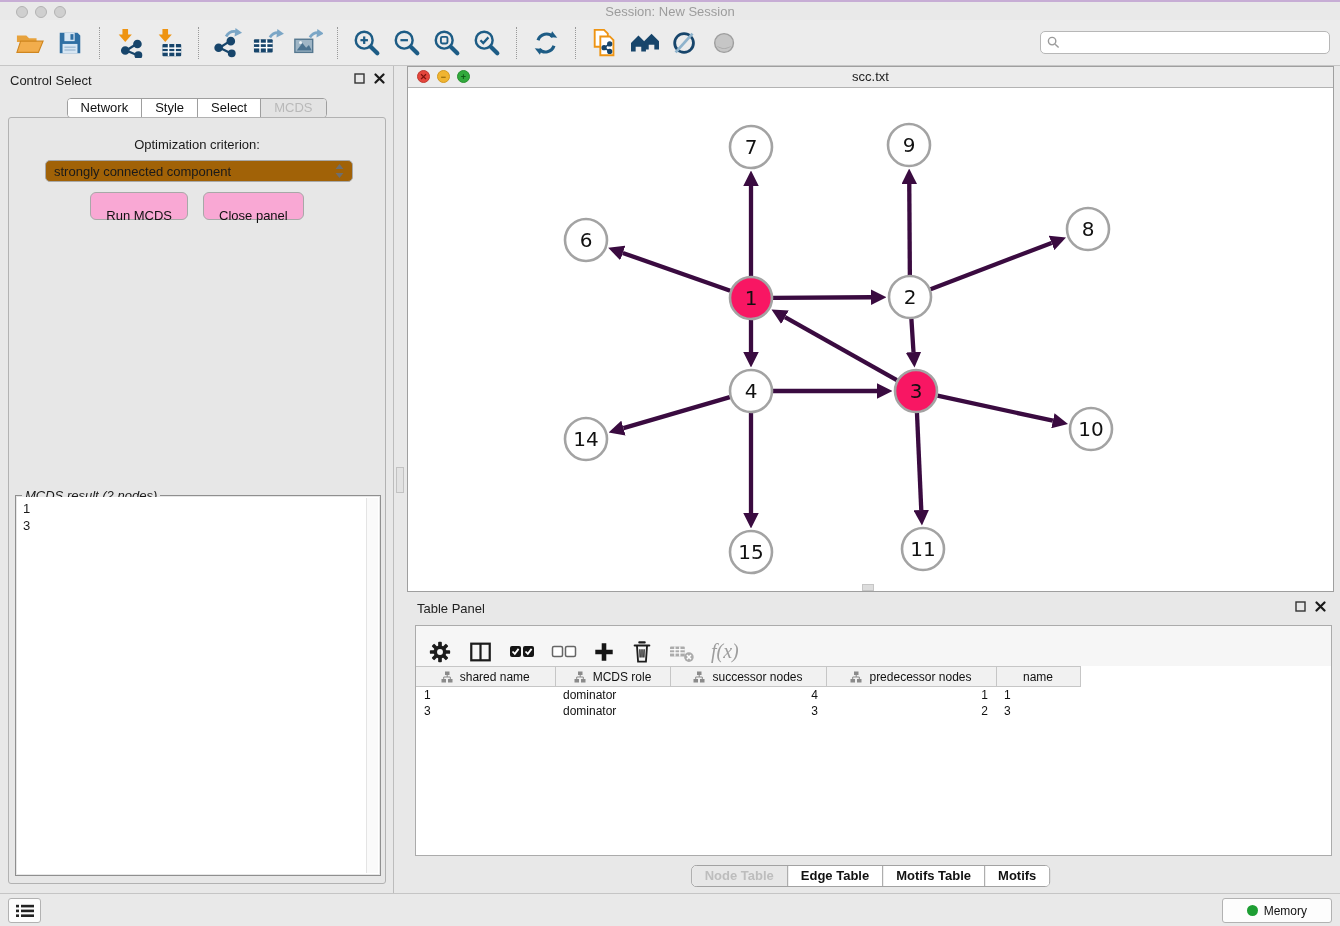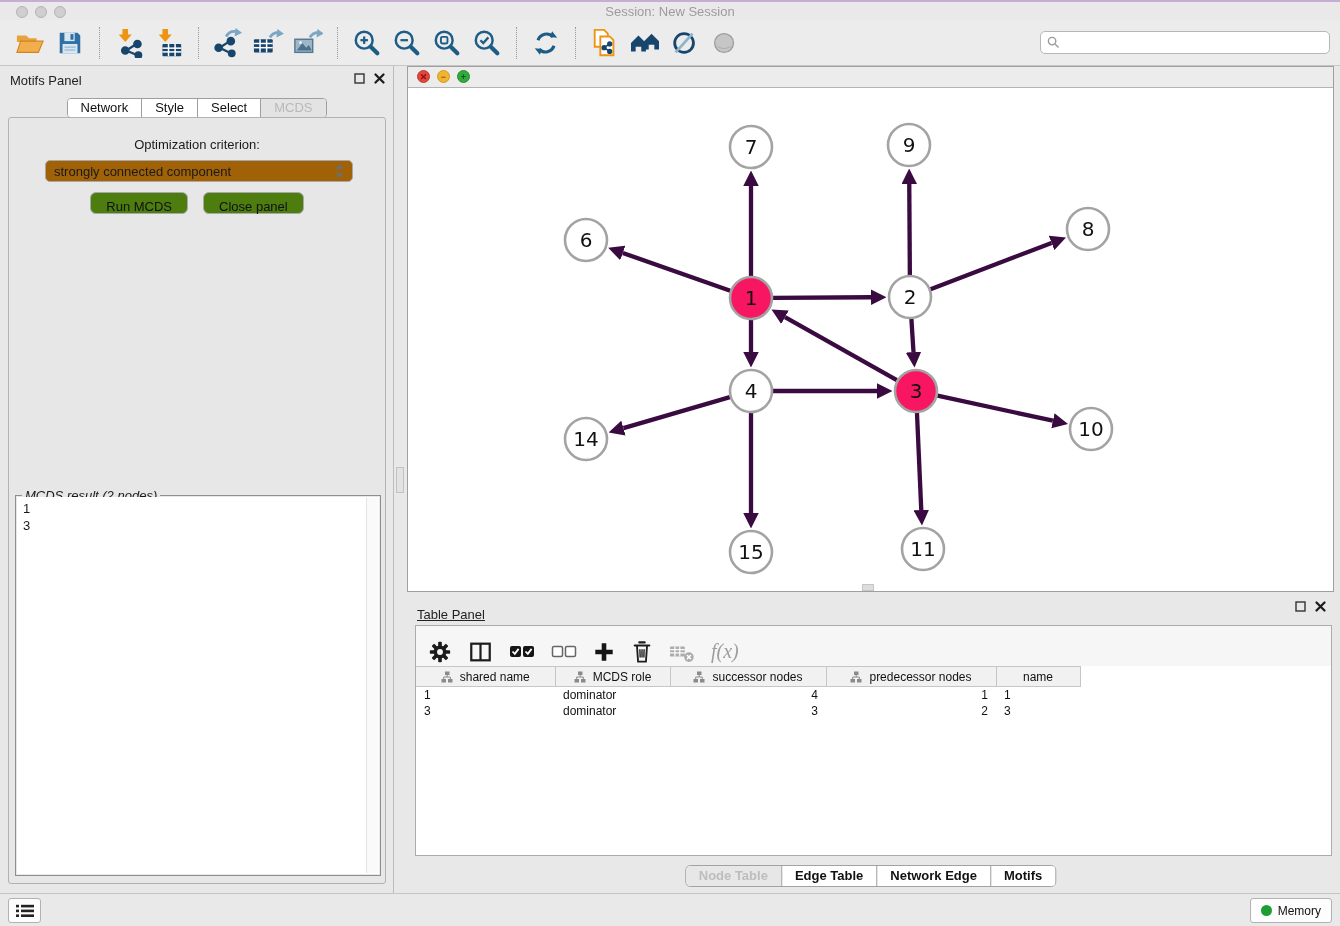--- a/index.html
+++ b/index.html
@@ -36,22 +36,22 @@
   .seg:first-child { border-left:none; }
   .seg.selected { background:#e3e3e3; color:#b9b9b9; }
   .cp-pane { position:absolute; left:8px; right:7px; top:51px; bottom:9px;
              border:1px solid #b2b2b2; border-radius:3px; background:#e7e7e7; }
   .opt-label { position:absolute; top:19px; left:0; right:0; text-align:center; font-size:13px; }
   .dropdown { position:absolute; left:36px; right:32px; top:42px; height:22px; background:#a16207;
               border:1px solid #a8a8a8; border-radius:5px; display:flex; align-items:center;
               font-size:13px; padding:0 8px; }
   .dropdown .dd-label { flex:1; }
   .btn-row { position:absolute; top:74px; left:0; right:0; display:flex; justify-content:center; gap:15px; }
-  .pbtn { height:22px; background:#4d7c0f; border:1px solid #a8a8a8; border-radius:6px;
-          font-size:13px; padding:4px 15px; line-height:20px; color:#111; }
+  .pbtn { height:22px; background:#f9a8d4; border:1px solid #a8a8a8; border-radius:6px;
+          font-size:13px; padding:13px 15px; line-height:20px; color:#111; }
   .resultbox { position:absolute; left:6px; right:4px; top:377px; bottom:7px; border:1px solid #8f8f8f; }
   .result-legend { position:absolute; top:-8px; left:6px; background:#e7e7e7; padding:0 3px; font-size:13px;font-style:italic; }
   .result-area { position:absolute; left:1px; right:1px; top:1px; bottom:1px; background:#fff;
                  font-size:13px; line-height:17px; padding:3px 6px; }
   .result-vtrack { position:absolute; top:1px; bottom:1px; right:1px; width:12px; background:#fafafa; border-left:1px solid #e4e4e4; }
 
   
   .net-window { position:absolute; left:407px; top:66px; width:927px; height:526px;
                 background:#fff; border:1px solid #9f9f9f; }
   .net-titlebar { position:absolute; left:0; right:0; top:0; height:21px; background:#ececec; border-bottom:1px solid #b3b3b3; }
@@ -83,21 +83,21 @@
   .tp-tabs { position:absolute; bottom:3px; left:50%; transform:translateX(-50%); display:flex;
              border:1px solid #a2a2a2; border-radius:5px; overflow:hidden; background:#fff; height:22px; }
   .tp-tabs .seg { line-height:20px; font-weight:bold; font-size:13px; }
   .tp-tabs .seg.selected { background:#e7e7e7; color:#bdbdbd; }
 
   
   .statusbar { position:absolute; left:0; right:0; bottom:0; height:33px; background:#e9e9e9; border-top:1px solid #c5c5c5; }
   .sb-left { position:absolute; left:8px; top:4px; width:33px; height:25px; background:#fdfdfd;
              border:1px solid #b2b2b2; border-radius:3px; display:flex; align-items:center; justify-content:center; }
   .memory-btn { position:absolute; right:8px; top:4px; height:25px; background:#fdfdfd; border:1px solid #b2b2b2;
-                border-radius:3px; display:flex; align-items:center; gap:6px; padding:0 10px; font-size:12px; color:#111; }
+                border-radius:3px; display:flex; align-items:center; gap:6px; padding:0 24px; font-size:12px; color:#111; }
   .memdot { width:11px; height:11px; border-radius:50%; background:#1d9e33; }
 </style>
 </head>
 <body>
 
 <div class="top-strip"></div>
 <div class="titlebar">
   <div class="traffic-inactive">
     <span></span>
     <span></span>
@@ -276,21 +276,21 @@
   <div class="searchbox">
     <svg width="13" height="13" viewBox="0 0 14 14">
       <circle cx="5.5" cy="5.5" r="4" fill="none" stroke="#9a9a9a" stroke-width="1.5"></circle>
       <line x1="8.8" y1="8.8" x2="12.5" y2="12.5" stroke="#9a9a9a" stroke-width="1.5"></line>
     </svg>
     <input type="text" placeholder="" style="">
   </div>
 </div>
 
 <div class="control-panel">
-  <div class="panel-title">Motifs Panel</div>
+  <div class="panel-title">Control Select</div>
   <div class="panel-icons">
     <svg width="11" height="11" viewBox="0 0 11 11">
       <rect x="1" y="1" width="9" height="9" fill="none" stroke="#333" stroke-width="1.4"></rect>
     </svg>
     <svg width="11" height="11" viewBox="0 0 11 11">
       <path d="M1.5 1.5 L9.5 9.5 M9.5 1.5 L1.5 9.5" stroke="#1a1a1a" stroke-width="2.2" stroke-linecap="round"></path>
     </svg>
   </div>
 
   <div class="cp-tabs">
@@ -327,20 +327,21 @@
   </div>
 </div>
 
 <div class="net-window">
   <div class="net-titlebar">
     <div class="net-traffic">
       <span class="tl red">✕</span>
       <span class="tl yel">−</span>
       <span class="tl grn">+</span>
     </div>
+    <div class="net-title">scc.txt</div>
   </div>
   <div class="net-canvas">
     <svg id="graph-svg" width="925" height="503" viewBox="0 0 925 503">
       <defs>
         <marker id="arrowhead" viewBox="0 0 6 6" refX="0" refY="3" markerWidth="3.6" markerHeight="3.6" orient="auto" markerUnits="strokeWidth">
           <path d="M0 0 L6 3 L0 6 z" fill="#3a0b40"></path>
         </marker>
       </defs>
       <g id="edge-layer">
           <line x1="343" y1="188" x2="343" y2="98" stroke="#3a0b40" stroke-width="4.3" marker-end="url(#arrowhead)"></line>
@@ -384,21 +385,21 @@
           <text x="515" y="468" text-anchor="middle" font-family="&quot;DejaVu Sans&quot;, sans-serif" font-size="20" fill="#111111">11</text>
         </g>
     </svg>
   </div>
 </div>
 
 <div class="grip-v"></div>
 <div class="grip-h"></div>
 
 <div class="table-panel">
-  <div class="panel-title" style="top:12px;text-decoration:underline;">Table Panel</div>
+  <div class="panel-title" style="top:6px;">Table Panel</div>
   <div class="panel-icons" style="top:6px;">
     <svg width="11" height="11" viewBox="0 0 11 11">
       <rect x="1" y="1" width="9" height="9" fill="none" stroke="#333" stroke-width="1.4"></rect>
     </svg>
     <svg width="11" height="11" viewBox="0 0 11 11">
       <path d="M1.5 1.5 L9.5 9.5 M9.5 1.5 L1.5 9.5" stroke="#1a1a1a" stroke-width="2.2" stroke-linecap="round"></path>
     </svg>
   </div>
 
   <div class="tp-box">
@@ -544,21 +545,21 @@
             <td>3</td>
           </tr>
         </tbody>
       </table>
     </div>
   </div>
 
   <div class="tp-tabs">
     <div class="seg selected">Node Table</div>
     <div class="seg">Edge Table</div>
-    <div class="seg">Network Edge</div>
+    <div class="seg">Motifs Table</div>
     <div class="seg">Motifs</div>
   </div>
 </div>
 
 <div class="statusbar">
   <div class="sb-left">
     <svg width="18" height="14" viewBox="0 0 18 14">
       <g fill="#222">
         <rect x="0" y="0.8" width="3" height="2.6"></rect>
           <rect x="5" y="0.8" width="13" height="2.6"></rect>

